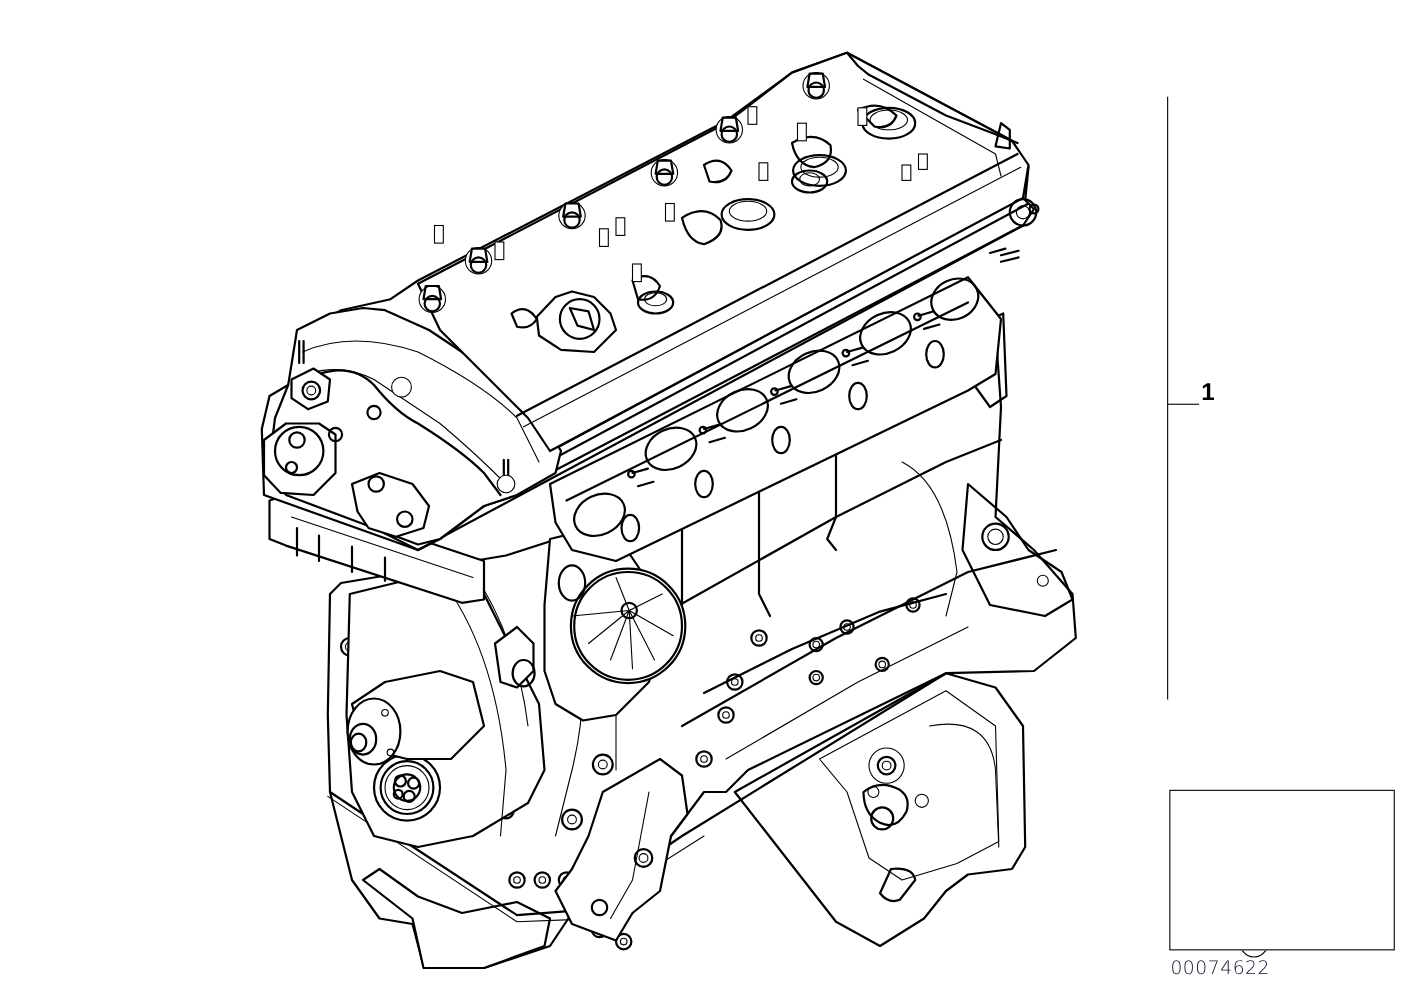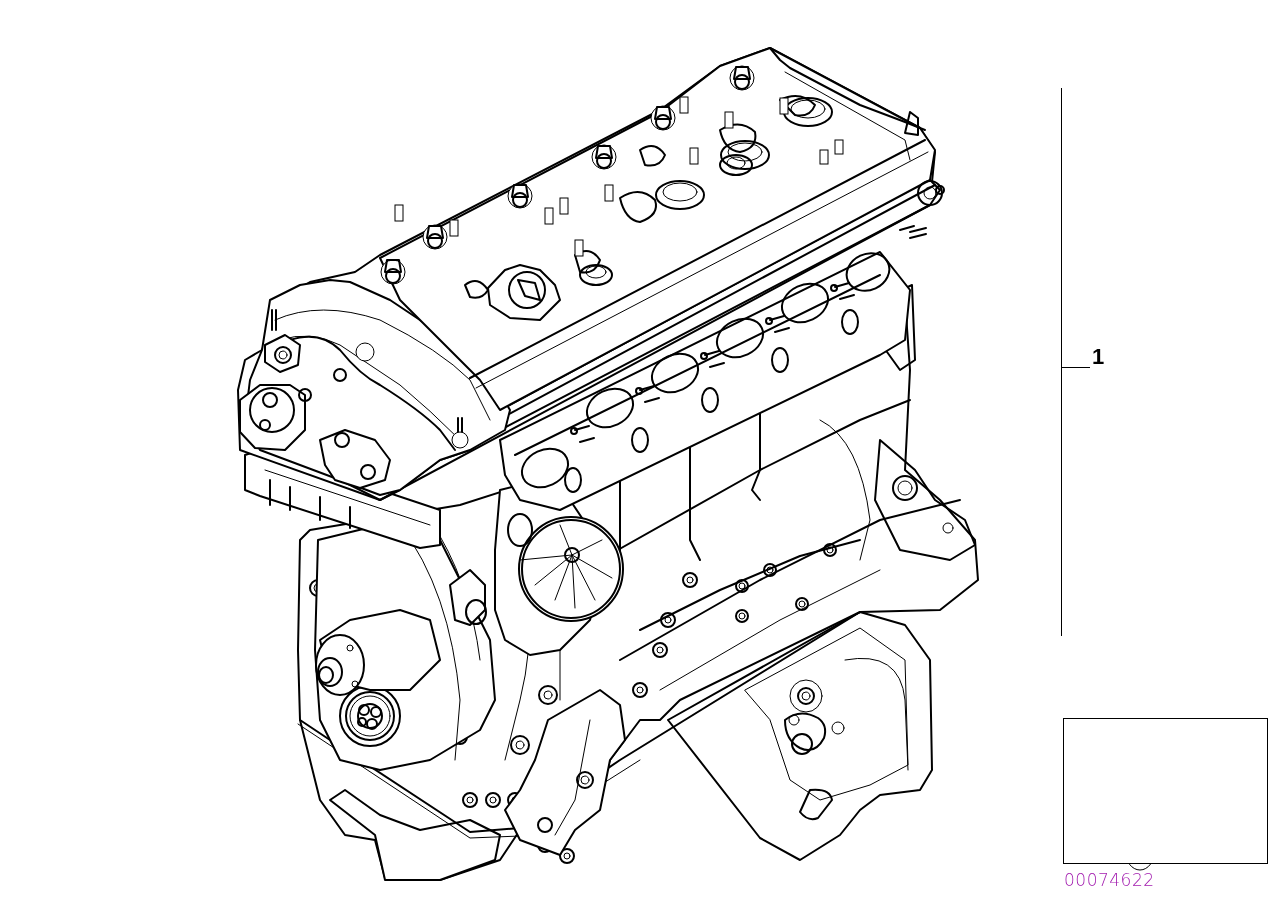--- a/index.html
+++ b/index.html
@@ -3,21 +3,21 @@
 <meta charset="utf-8">
 <style>
   html, body { margin: 0; padding: 0; background: #ffffff; }
   body { width: 1288px; height: 910px; position: relative; overflow: hidden;
          font-family: "Liberation Sans", sans-serif; }
   #diagram { position: absolute; left: 0; top: 0; width: 1288px; height: 910px; }
   .callout-label { position: absolute; left: 1092px; top: 346px; font-size: 22px; font-weight: bold;
                    color: #000; font-family: "Liberation Sans", sans-serif; line-height: 1; }
   .thumb-box { position: absolute; left: 1063px; top: 718px; width: 205px; height: 146px;
                border: 1px solid #000; box-sizing: border-box; background: #fff; }
-  .ref-number { position: absolute; left: 1064px; top: 870px; font-size: 17px; color: #a21caf;
+  .ref-number { position: absolute; left: 1064px; top: 870px; font-size: 17px; color: #0f172a;
                 letter-spacing: 0.5px; font-family: "DejaVu Sans", sans-serif; font-weight: 300; }
   svg .k { fill: none; stroke: #000; stroke-width: 2; stroke-linejoin: round; stroke-linecap: round; }
   svg .t { fill: none; stroke: #000; stroke-width: 1; stroke-linejoin: round; stroke-linecap: round; }
   svg .f { fill: #fff; stroke: #000; stroke-width: 2; stroke-linejoin: round; }
   svg .ft { fill: #fff; stroke: #000; stroke-width: 1; }
 </style>
 </head>
 <body>
 
 <svg id="diagram" viewBox="0 0 1288 910" xmlns="http://www.w3.org/2000/svg">

